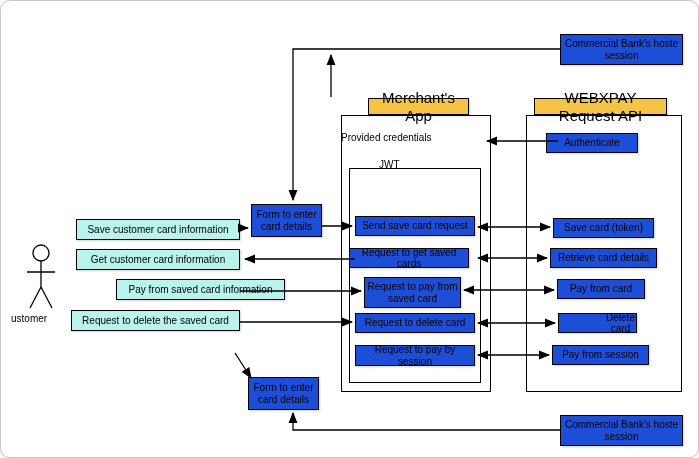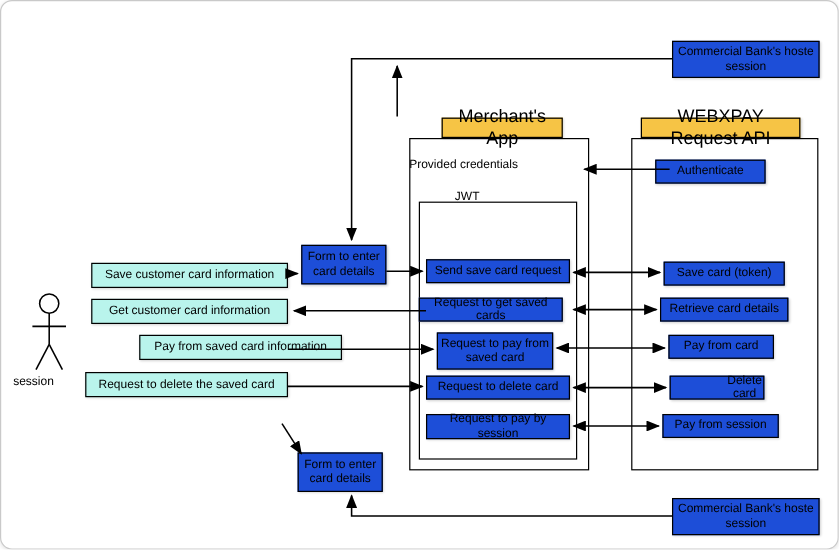--- a/index.html
+++ b/index.html
@@ -86,21 +86,21 @@
   <div class="box auth">Authenticate</div>
   <div class="box o1">Save card (token)</div>
   <div class="box o2">Retrieve card details</div>
   <div class="box o3">Pay from card</div>
   <div class="box o4">Delete card</div>
   <div class="box o5">Pay from session</div>
 
   <div class="box bank-top">Commercial Bank's hoste session</div>
   <div class="box bank-bottom">Commercial Bank's hoste session</div>
 
-  <div class="plain actor-label">session</div>
+  <div class="plain actor-label">ustomer</div>
 
   <svg class="overlay" viewBox="0 0 699 458" xmlns="http://www.w3.org/2000/svg">
     <defs>
       <marker id="ah" viewBox="0 0 10 8" refX="9" refY="4" markerWidth="9" markerHeight="7" orient="auto-start-reverse">
         <path d="M0,0 L10,4 L0,8 z" fill="#000"></path>
       </marker>
     </defs>
     <g stroke="#000" stroke-width="1.3" fill="none">
       <circle cx="40" cy="252" r="8"></circle>
       <line x1="40" y1="260" x2="40" y2="286"></line>

